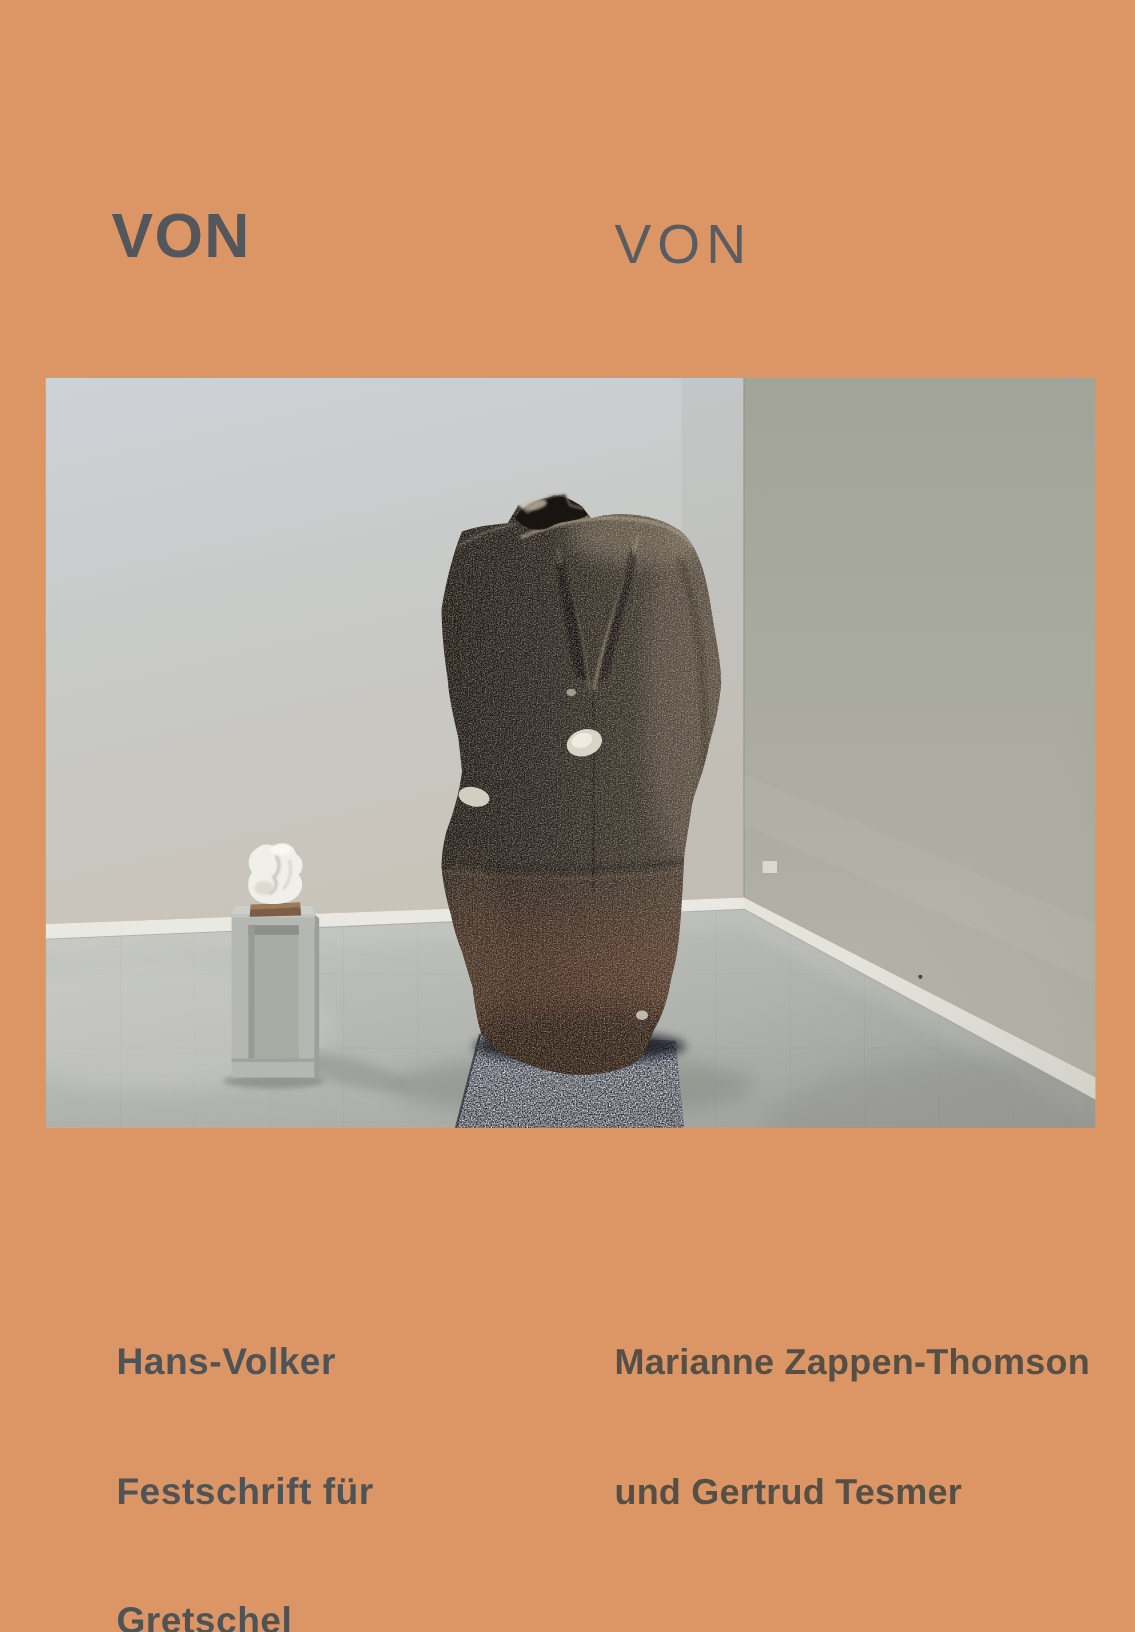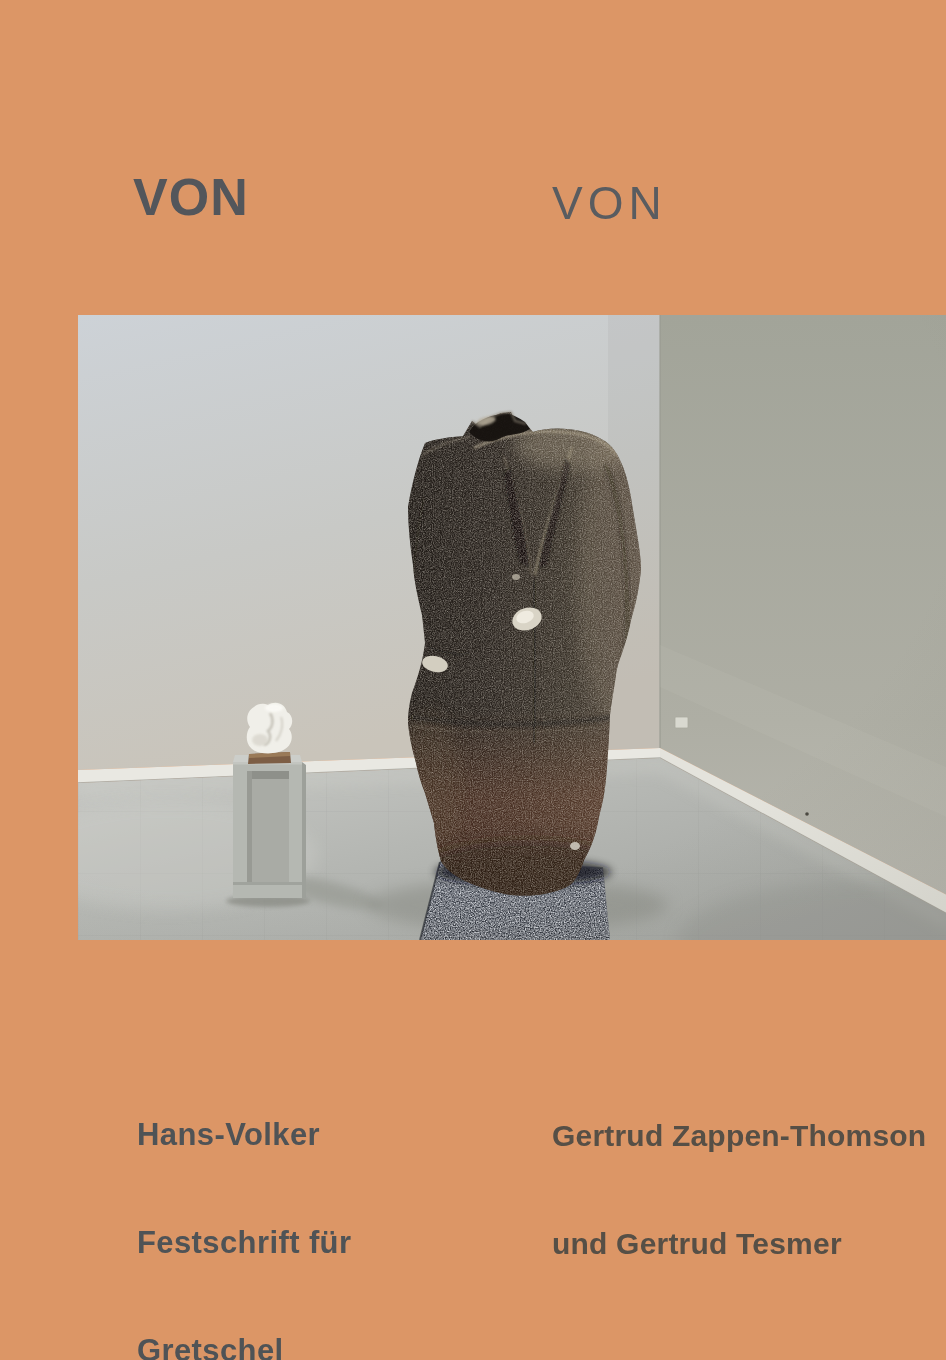--- a/index.html
+++ b/index.html
@@ -10,21 +10,21 @@
     --edit:#564f46;
   }
   html,body{margin:0;padding:0;}
   body{
     width:946px;height:1360px;
     background:var(--bg);
     font-family:"Liberation Sans","DejaVu Sans",sans-serif;
     position:relative;overflow:hidden;
     -webkit-font-smoothing:antialiased;
   }
-  .cover{position:absolute;inset:0;margin-left:40px;}
+  .cover{position:absolute;inset:0;}
   .title{position:absolute;white-space:pre;}
   .title-left{
     left:93px;top:70px;
     font-size:52px;font-weight:700;line-height:51px;
     letter-spacing:1px;color:var(--titleL);
   }
   .title-right{
     left:512px;top:76px;
     font-size:46px;font-weight:400;line-height:51px;
     letter-spacing:5px;color:var(--titleR);
@@ -300,17 +300,17 @@
     <rect x="0" y="0" width="875" height="625" fill="url(#vigG)"></rect>
   </svg>
 
   <div class="footer footer-left">
     <div>Hans-Volker</div>
     <div>Festschrift für</div>
     <div>Gretschel</div>
   </div>
 
   <div class="footer footer-right">
-    <div>Gertrud Zappen-Thomson</div>
+    <div>Marianne Zappen-Thomson</div>
     <div>und Gertrud Tesmer</div>
   </div>
 
 </div>
 
 </body></html>

